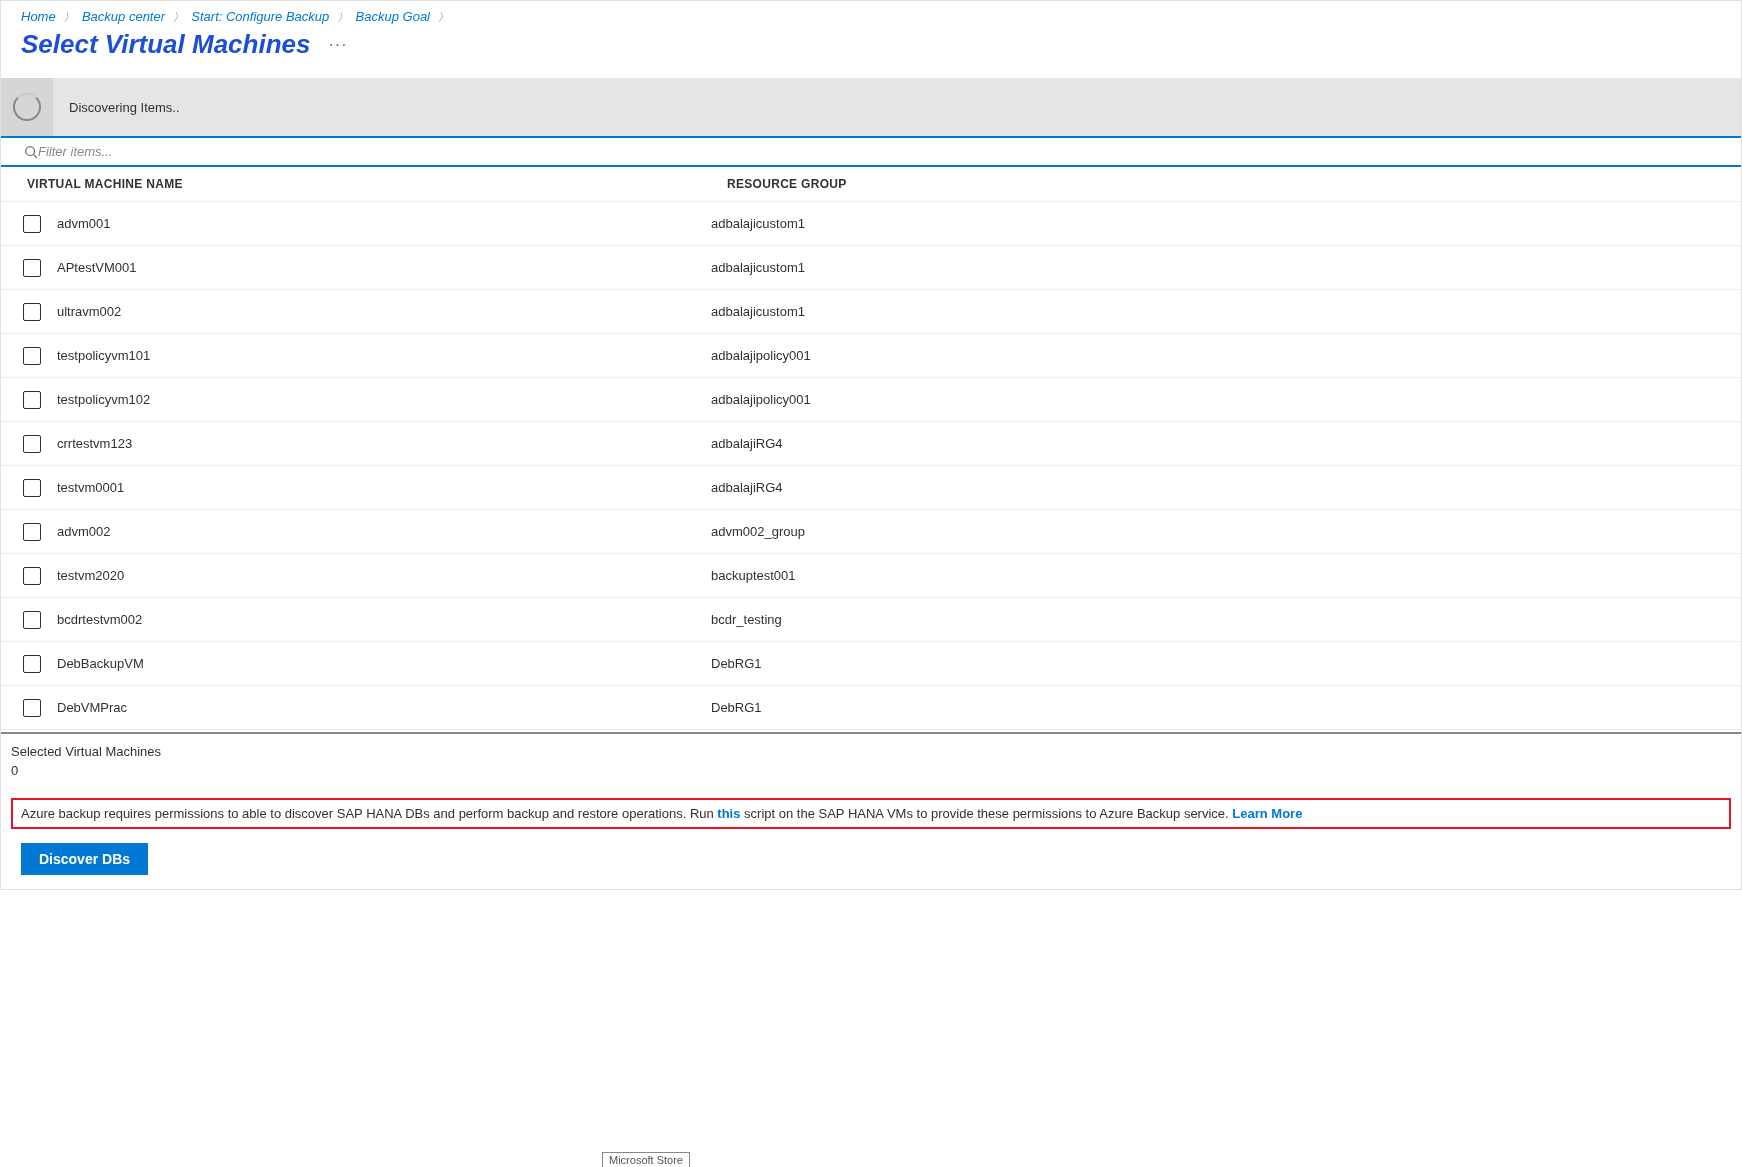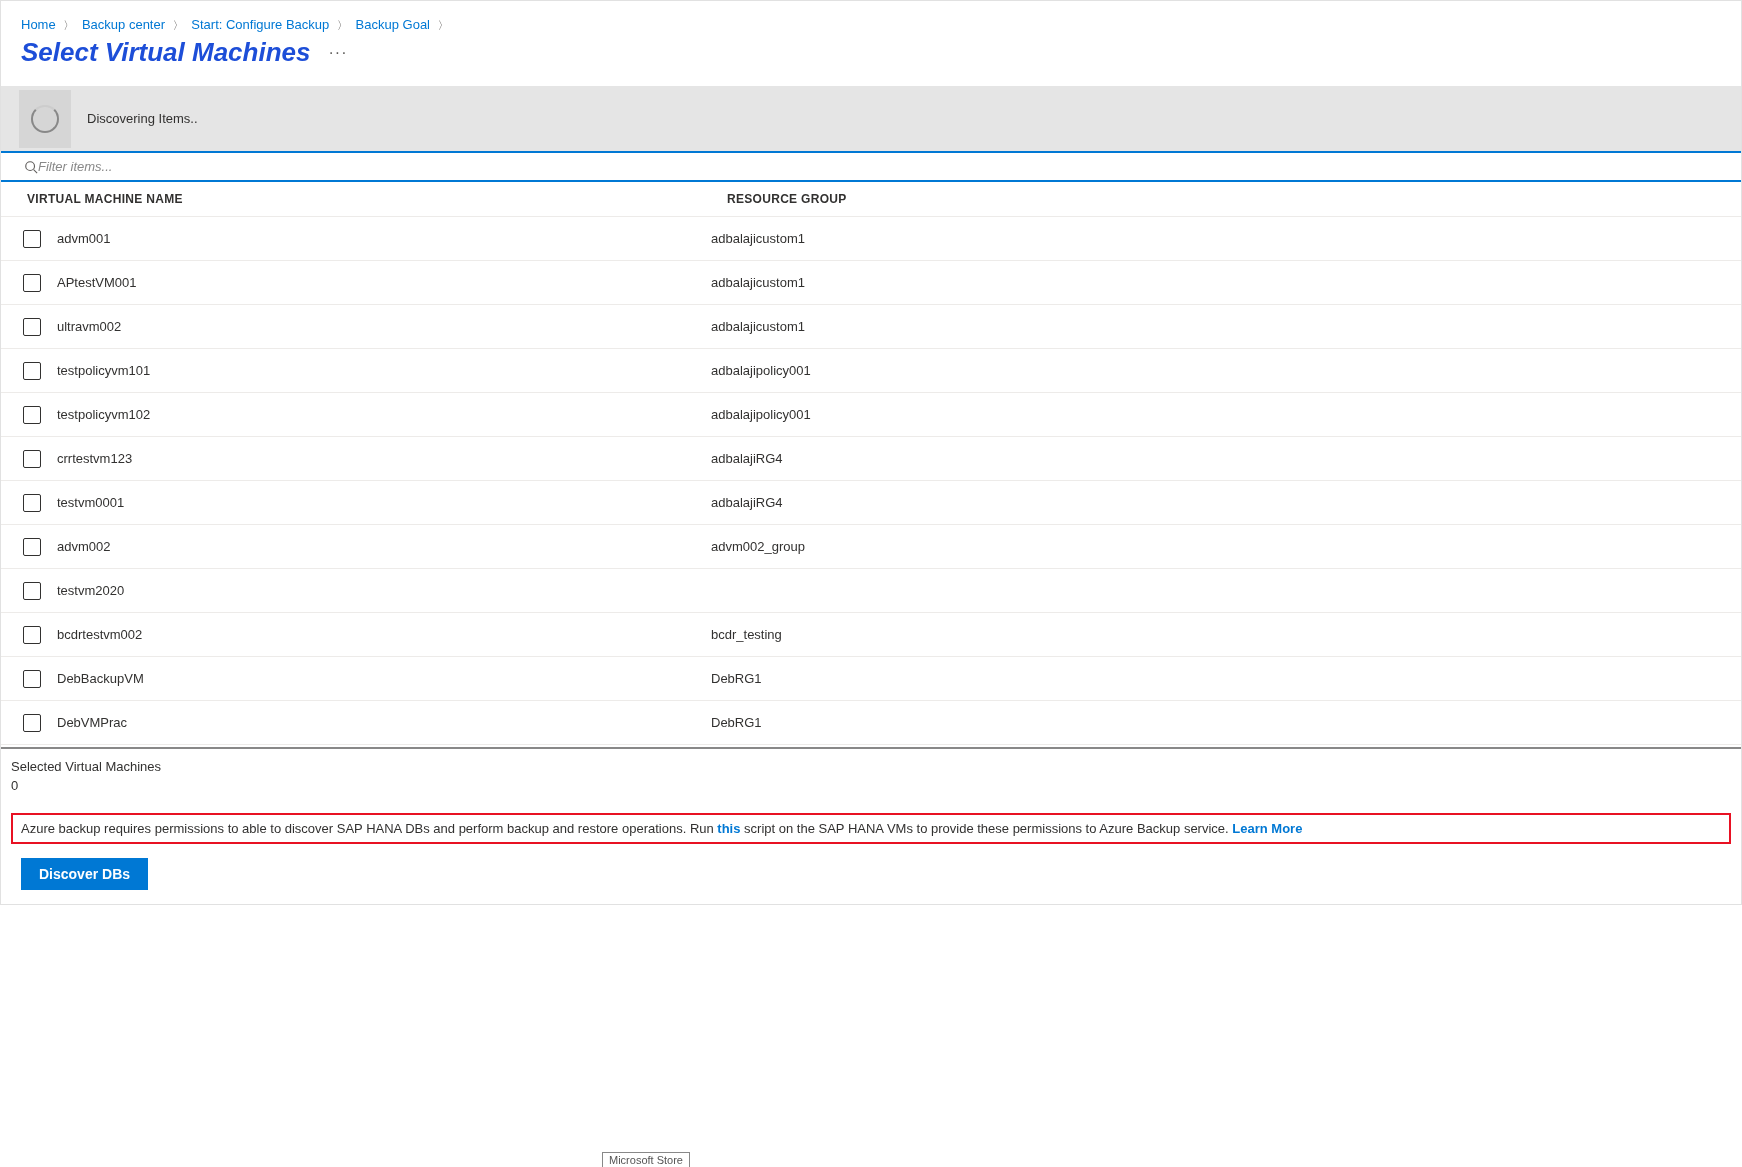--- a/index.html
+++ b/index.html
@@ -12,22 +12,23 @@
       font-size: 13px;
       color: #323130;
       background: #fff;
       width: 1742px;
     }
     .container {
       border: 1px solid #e1e1e1;
       padding: 0;
     }
     .breadcrumb {
-      padding: 16px 20px 2px 20px;
-      font-size: 13px;
+      padding: 8px 20px 2px 20px;
+      font-size: 13px;
+      font-style: italic;
     }
     .breadcrumb a {
       color: #0078d4;
       text-decoration: none;
       cursor: pointer;
     }
     .breadcrumb .sep {
       color: #605e5c;
       margin: 0 4px;
       font-size: 11px;
@@ -47,22 +48,22 @@
     .ellipsis {
       color: #605e5c;
       font-size: 16px;
       cursor: pointer;
       letter-spacing: 1px;
     }
     .status-bar {
       background: #e5e5e5;
       display: flex;
       align-items: center;
-      padding: 18px;
-      height: 65px;
+      padding: 0;
+      height: 58px;
     }
     .spinner-box {
       width: 52px;
       height: 58px;
       background: #d6d6d6;
       display: flex;
       align-items: center;
       justify-content: center;
     }
     .spinner {
@@ -284,20 +285,21 @@
           <div class="rg-name">adbalajiRG4</div>
         </div>
         <div class="trow">
           <div class="checkbox"></div>
           <div class="vm-name">advm002</div>
           <div class="rg-name">advm002_group</div>
         </div>
         <div class="trow">
           <div class="checkbox"></div>
           <div class="vm-name">testvm2020</div>
+          <div class="rg-name">backuptest001</div>
         </div>
         <div class="trow">
           <div class="checkbox"></div>
           <div class="vm-name">bcdrtestvm002</div>
           <div class="rg-name">bcdr_testing</div>
         </div>
         <div class="trow">
           <div class="checkbox"></div>
           <div class="vm-name">DebBackupVM</div>
           <div class="rg-name">DebRG1</div>

